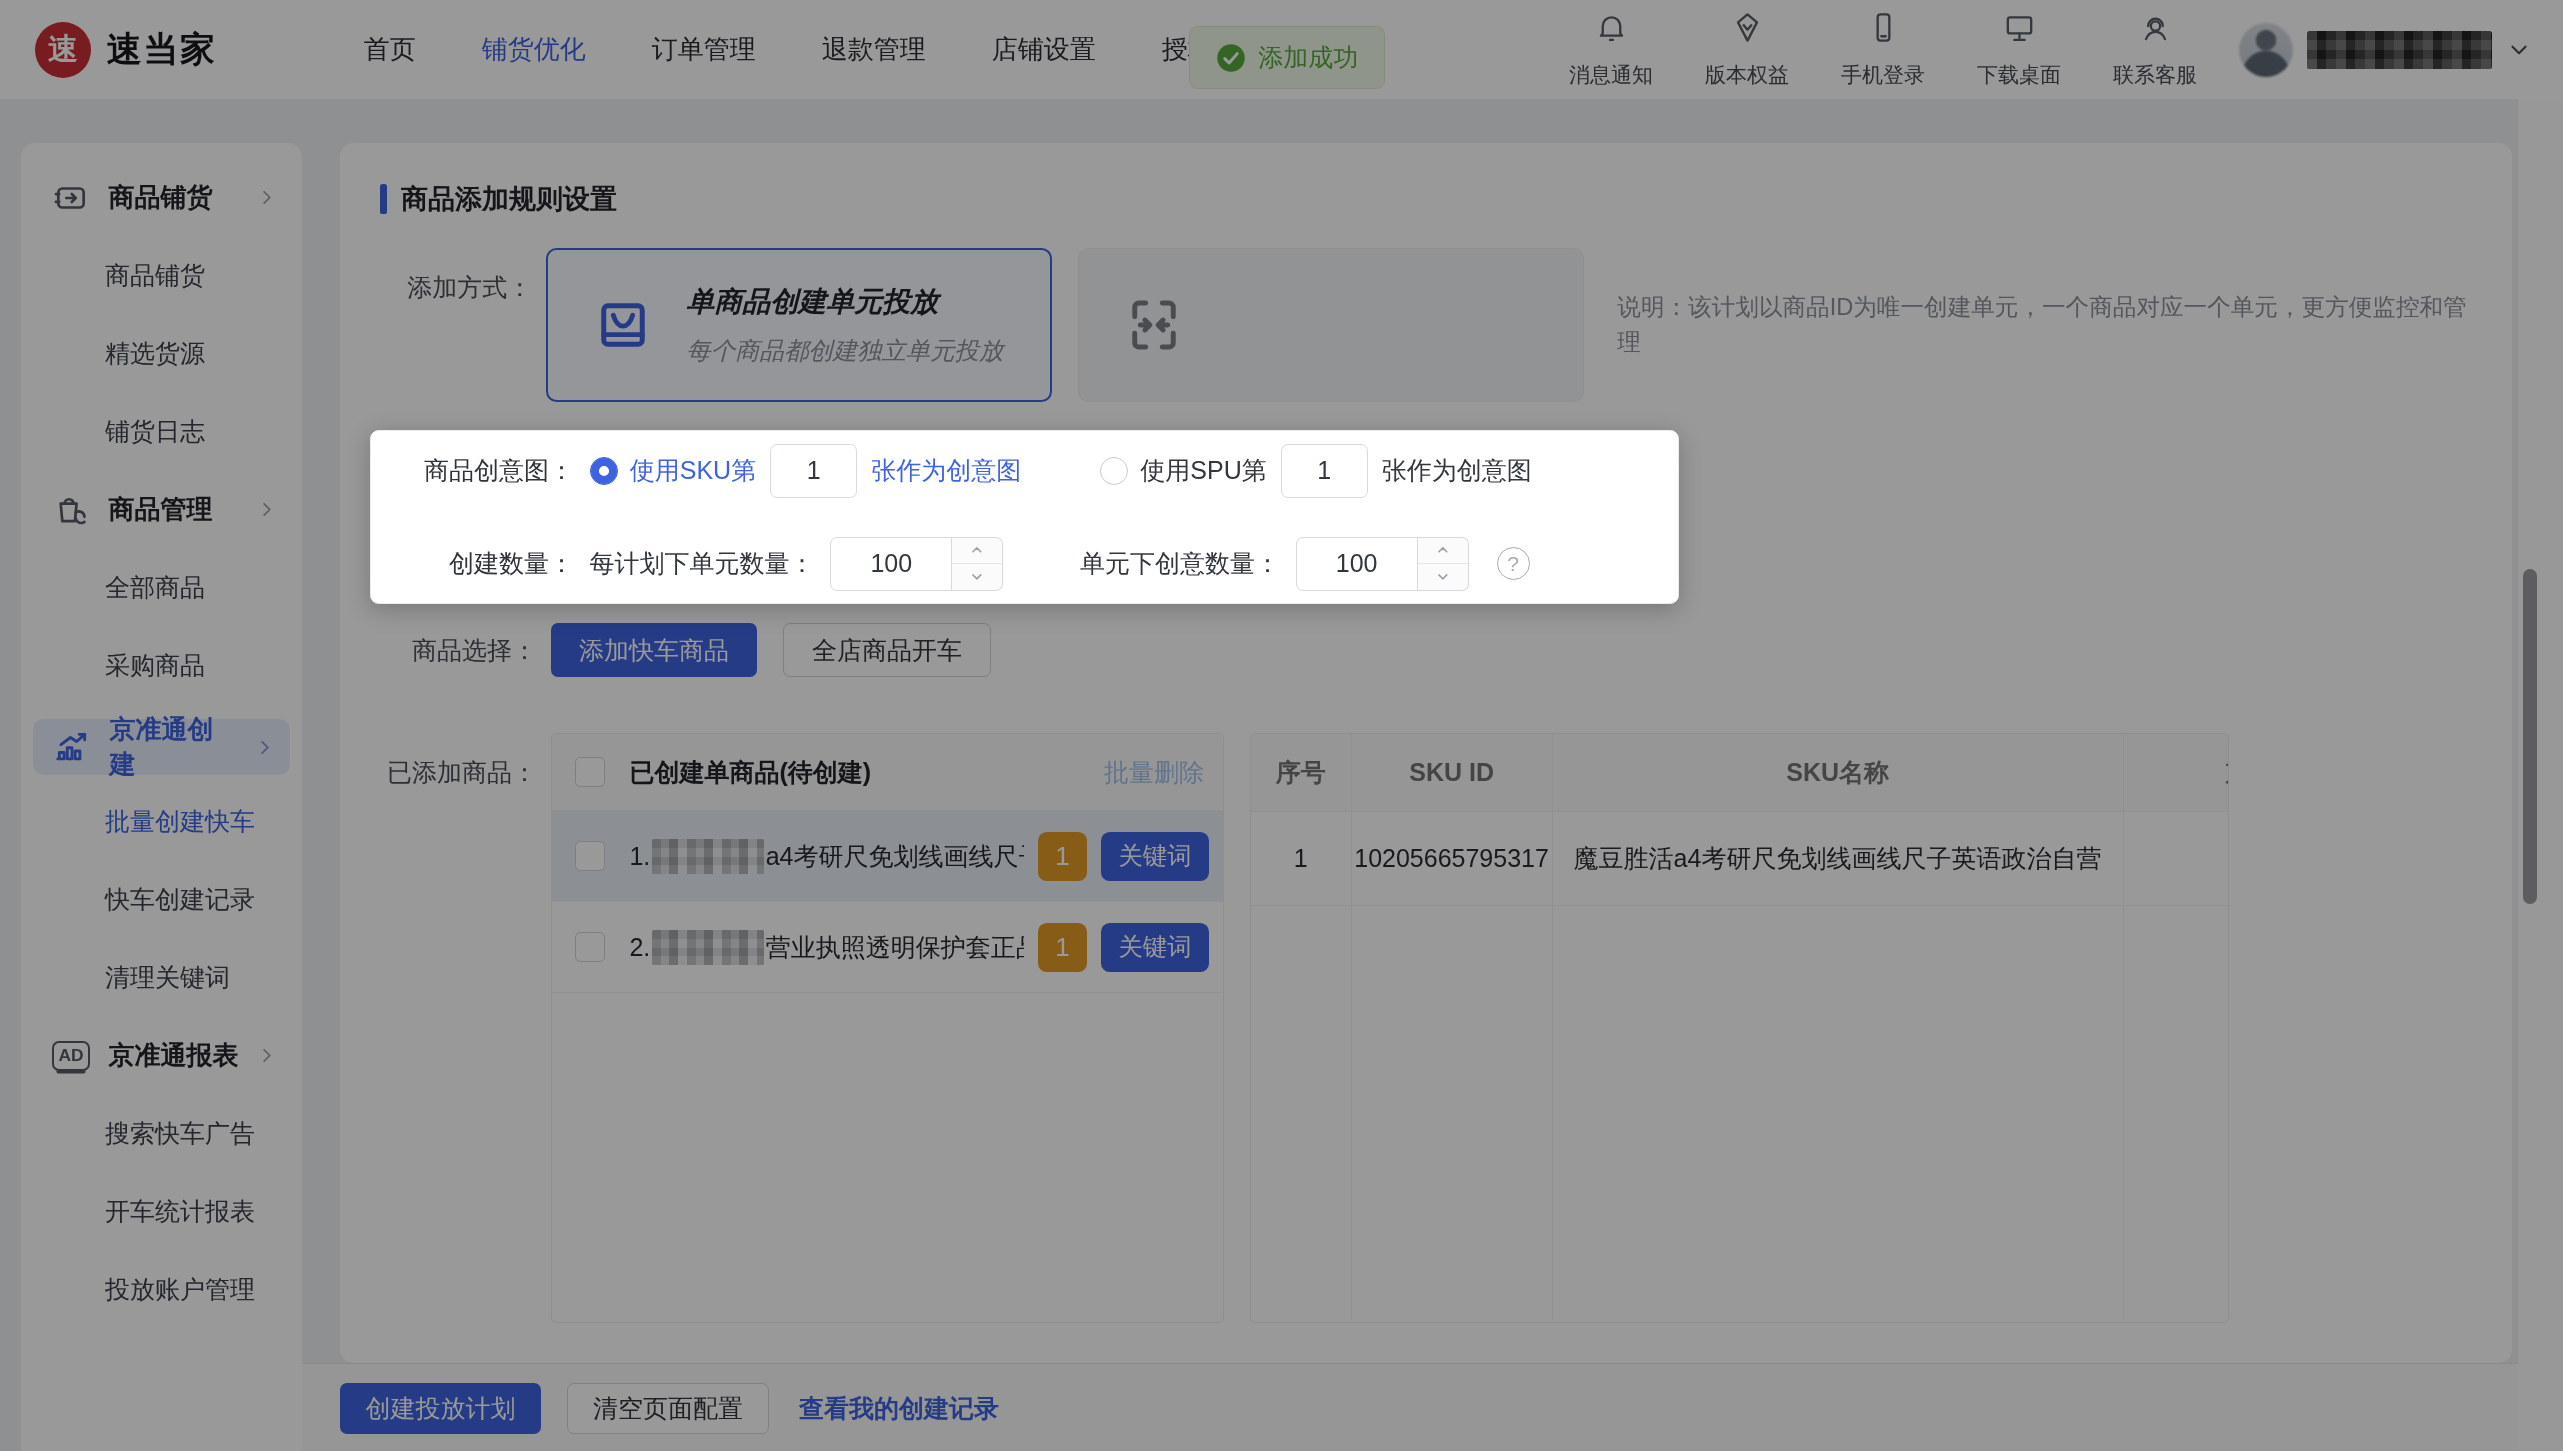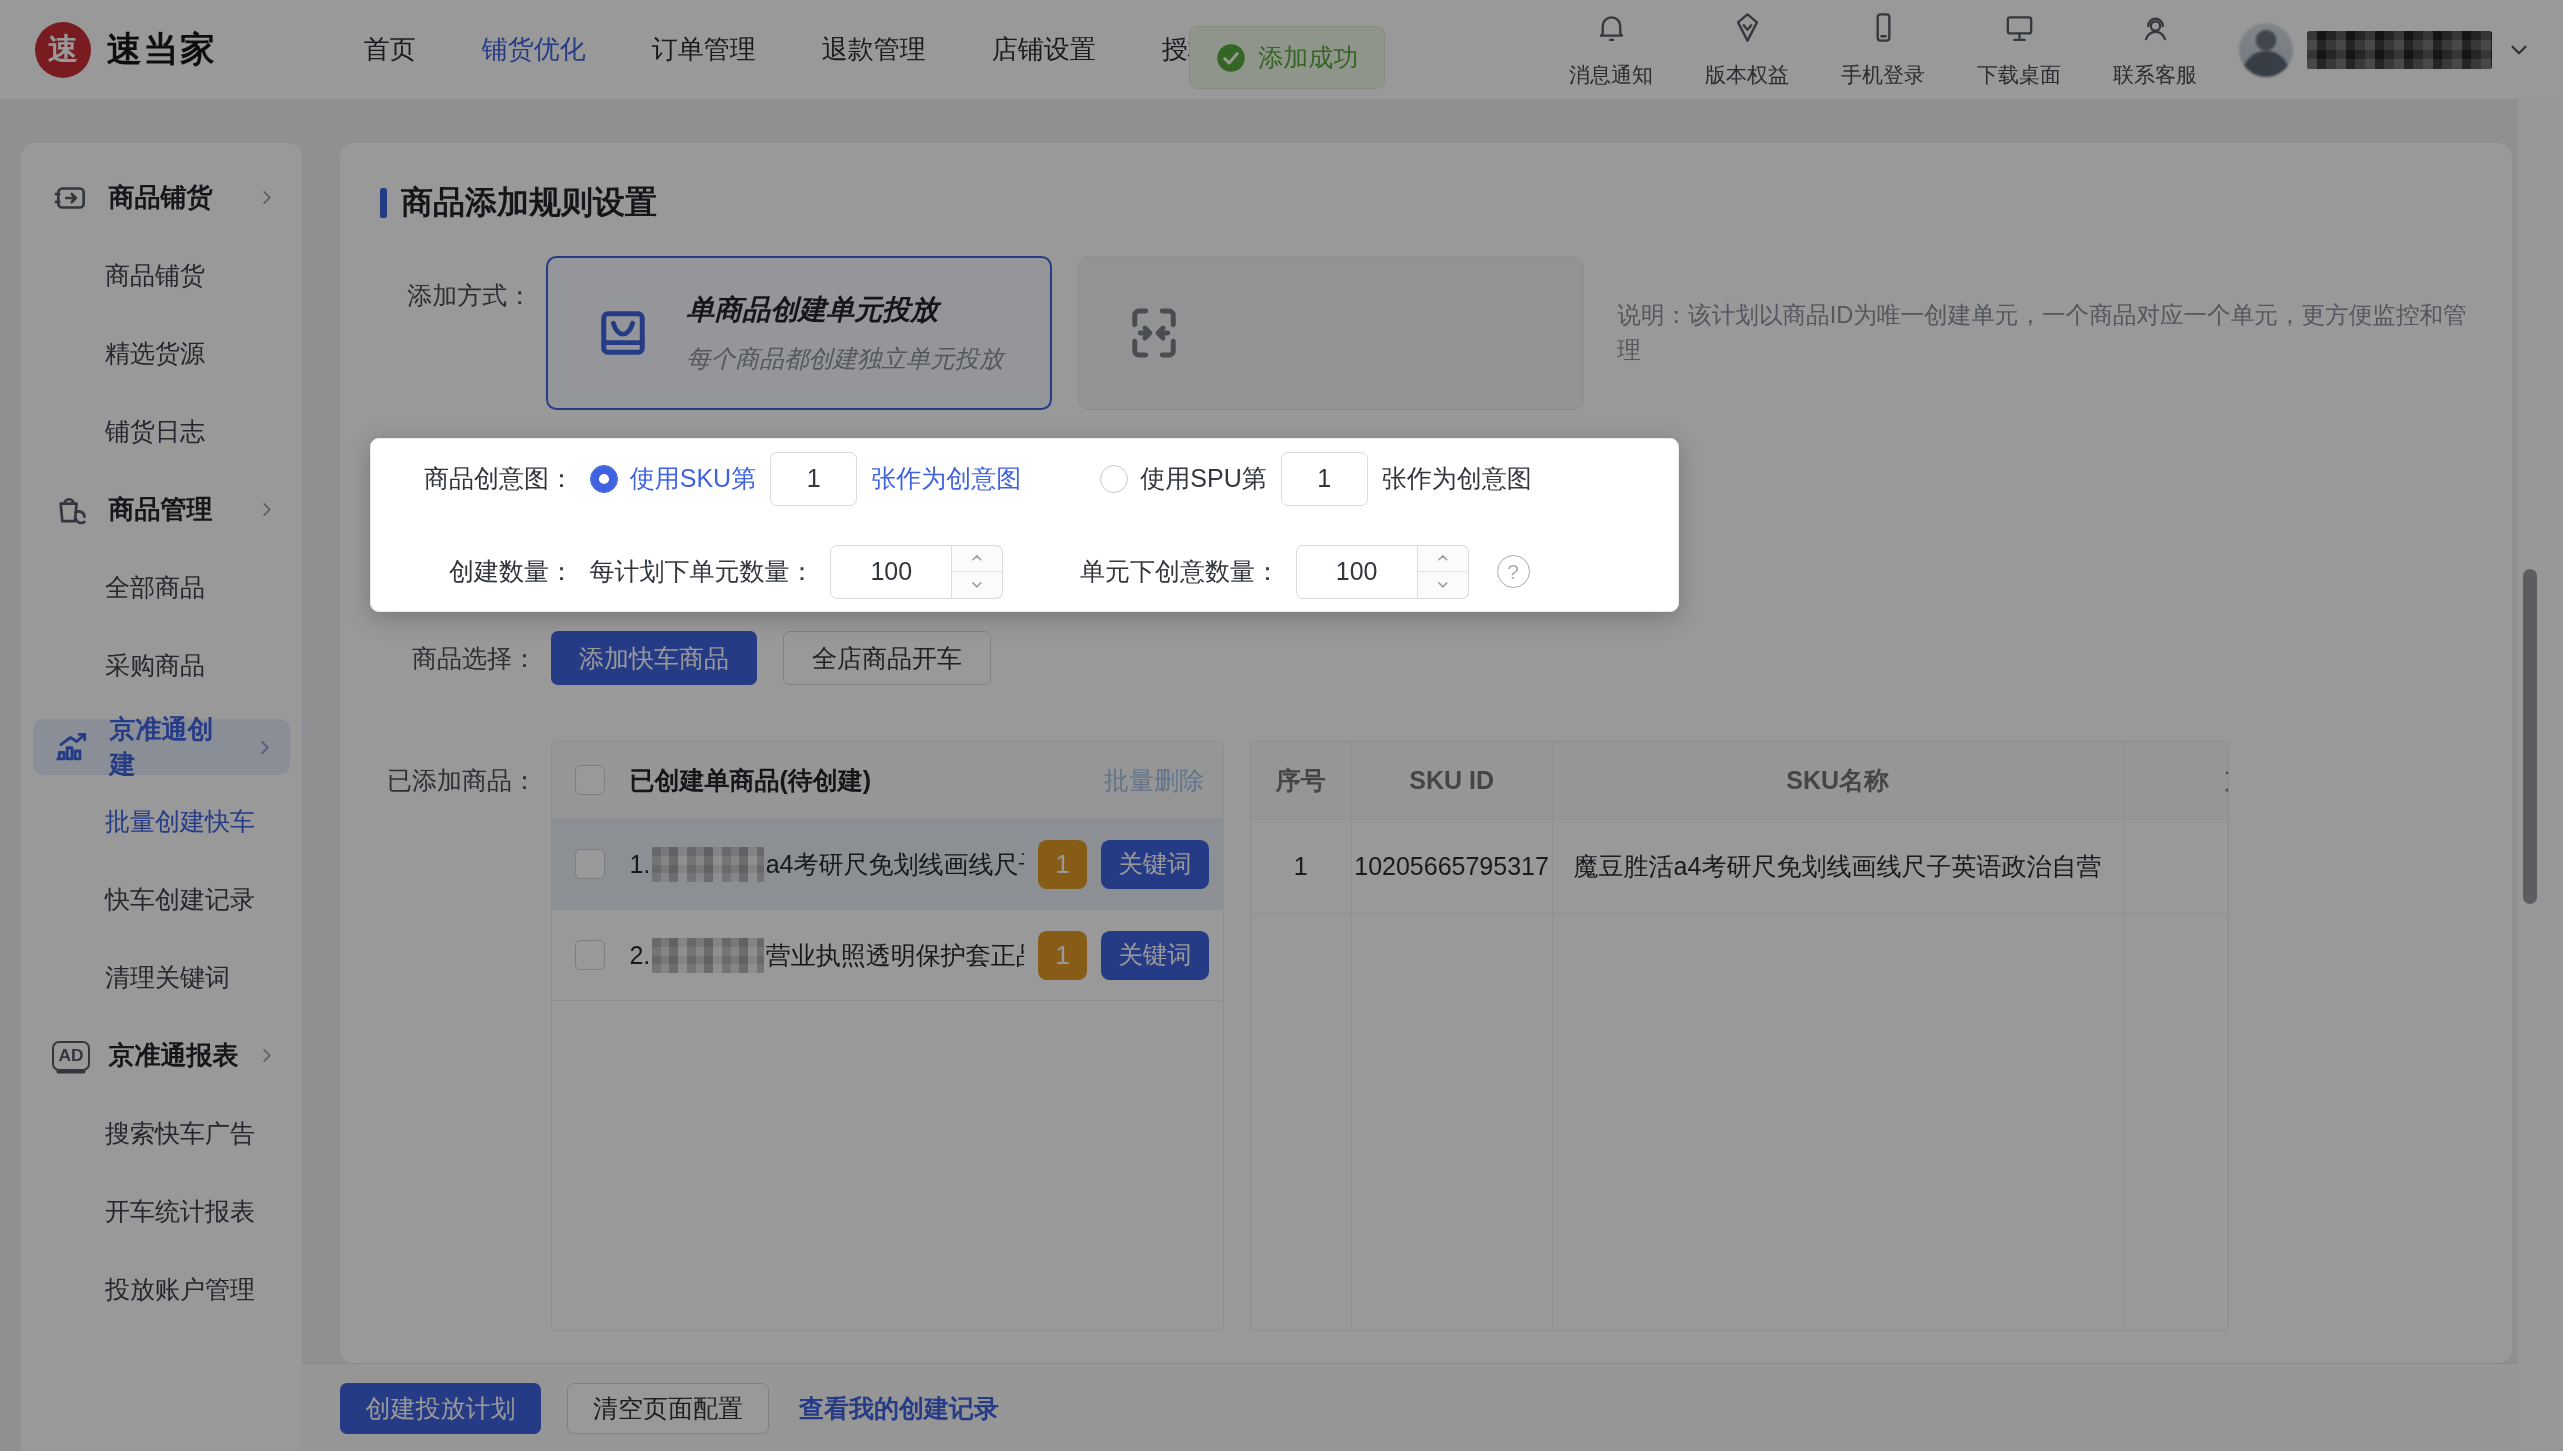--- a/index.html
+++ b/index.html
@@ -81,21 +81,21 @@
     box-shadow: 0 7px 0 -4.4px #555b66;
   }
 
   
   .main-card {
     position:absolute; left:340px; top:143px; width:2172px; height:1220px;
     background:#fff; border-radius:14px; padding:38px 40px; overflow:hidden;
   }
   .sec-title { display:flex; align-items:center; gap:14px; }
   .sec-bar { width:7px; height:30px; background:var(--blue); border-radius:2.6px; }
-  .sec-text { font-size:32px; font-weight:700; color:#22252b;text-align:right; }
+  .sec-text { font-size:27px; font-weight:700; color:#22252b;text-align:right; }
 
   .form-row { display:flex; margin-top:31px; }
   .form-label { width:157px; margin-right:14px; text-align:right; font-size:25px; color:#4a4f58; white-space:nowrap; }
 
   .mode-cards { display:flex; gap:26px;font-style:italic; }
   .mode-card {
     width:506px; height:154px; border-radius:10.5px; display:flex; align-items:center;
     padding:0 8.7px 0 42px; gap:30px; cursor:pointer;
   }
   .mode-card.selected { border:2.6px solid var(--blue); background:#f8faff; }

